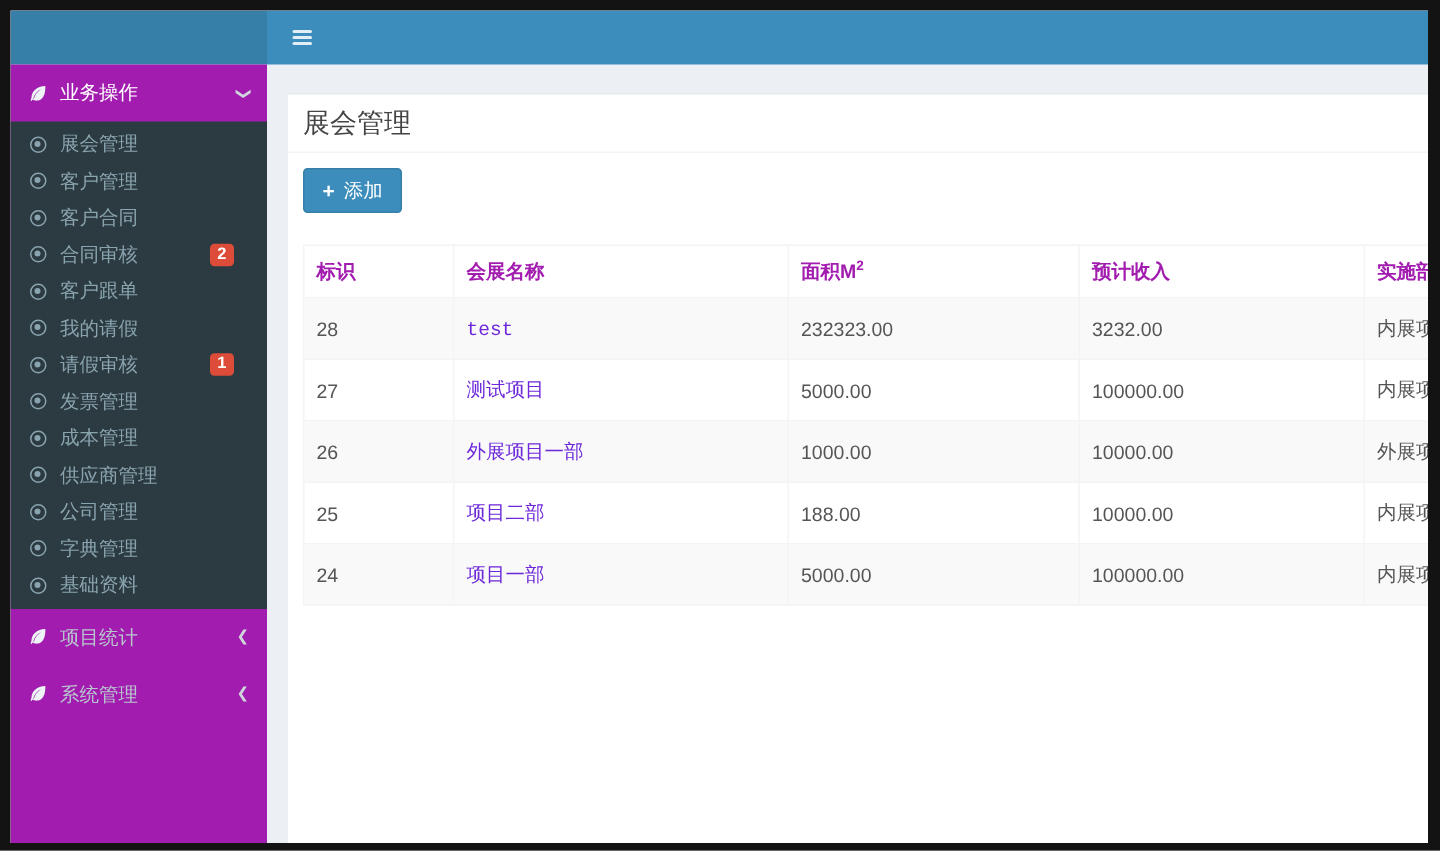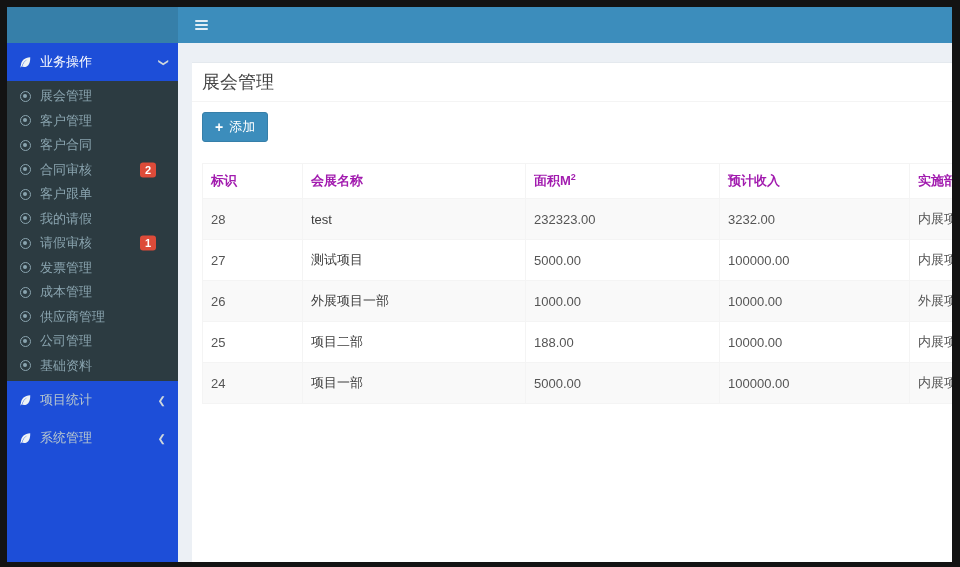--- a/index.html
+++ b/index.html
@@ -30,21 +30,21 @@
   .navbar-main { flex: 1 1 auto; background: #3c8dbc; display: flex; align-items: center; }
   .hamburger {
     background: transparent; border: 0; cursor: pointer;
     margin-left: 13px; padding: 4px;
     display: inline-flex; flex-direction: column; gap: 2px;
   }
   .hamburger .bar { width: 13px; height: 2px; background: rgba(255,255,255,.85); border-radius: 1px; }
   
   .sidebar {
     position: absolute; top: 36px; left: 0; bottom: 0; width: 171px;
-    background: #1d4ed8;
+    background: #a21caf;
     color: #b8c7ce;
   }
   .menu-header {
     display: flex; align-items: center;
     padding: 10px 12px;
     color: #ffffff;
     cursor: pointer;
     font-size: 13px;
   }
   .menu-header.dim { color: #b8c7ce; }
@@ -124,21 +124,21 @@
   .grid th, .grid td {
     border: 1px solid #f4f4f4;
     padding: 8px;
     text-align: left;
     overflow: hidden; white-space: nowrap;
   }
   .grid th { color: #a21caf; font-weight: bold; }
   .grid td { padding: 11px 8px; color: #555; }
   .grid .num { text-align: left; }
   .grid tbody tr:nth-child(odd) { background: #f9f9f9; }
-  .grid a.name-link { color: #404040; text-decoration: none; cursor: pointer; }
+  .grid a.name-link { color: #6d28d9; text-decoration: none; cursor: pointer; font-family: Liberation Mono, monospace; }
   .grid sup { font-size: 9px; }
 </style>
 </head>
 <body>
 
 <div class="frame">
   <div class="screen">
 
     <header class="navbar">
       <div class="logo-area"></div>
@@ -202,20 +202,24 @@
             <span class="dot-ic"></span>
             <span>成本管理</span>
           </li>
         <li>
             <span class="dot-ic"></span>
             <span>供应商管理</span>
           </li>
         <li>
             <span class="dot-ic"></span>
             <span>公司管理</span>
+          </li>
+        <li>
+            <span class="dot-ic"></span>
+            <span>字典管理</span>
           </li>
         <li>
             <span class="dot-ic"></span>
             <span>基础资料</span>
           </li>
       </ul>
 
       <div class="menu-header dim">
         <span class="leaf-ic">
           <svg viewBox="0 0 16 16" width="13" height="13" fill="currentColor">

